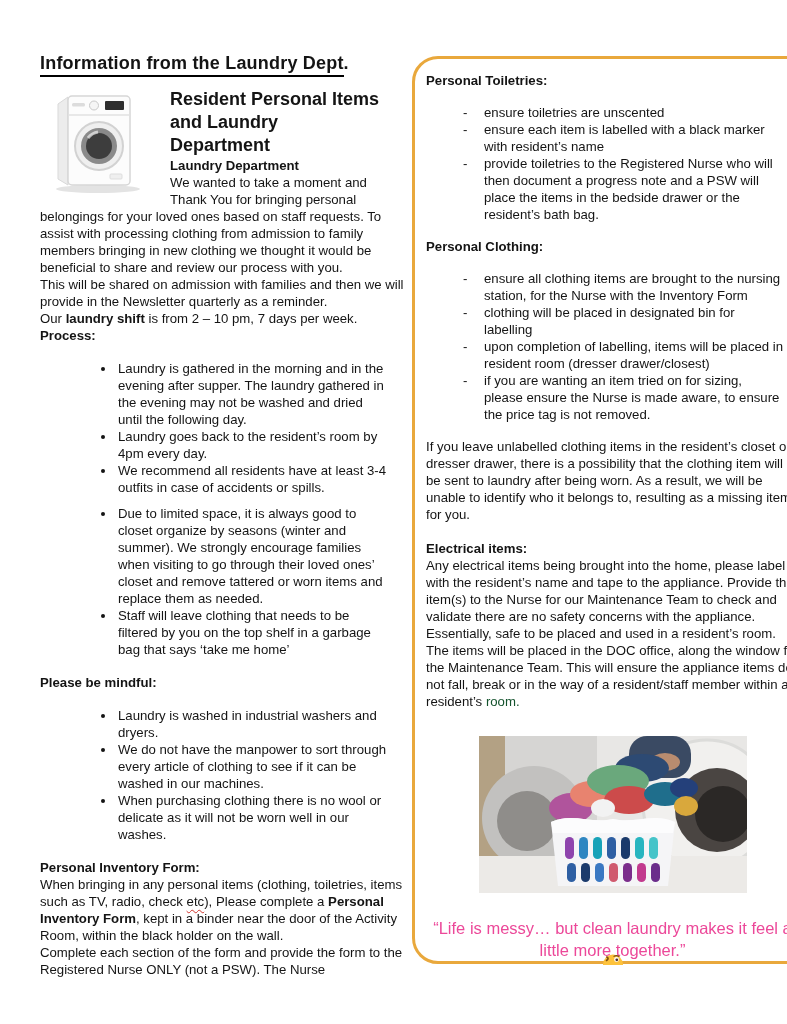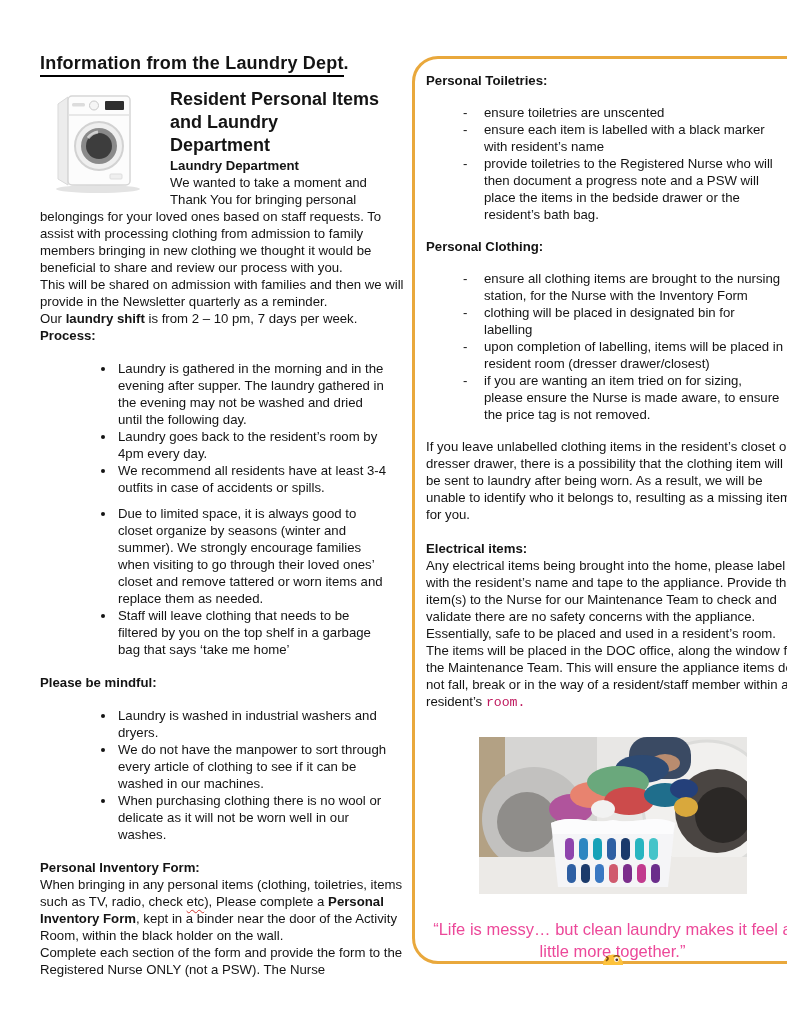--- a/index.html
+++ b/index.html
@@ -36,21 +36,21 @@
 
   
   .right-box {
     position:absolute; left:412px; top:56px; width:401px; height:908px;
     border:3.5px solid #E9A83C; border-radius:26px;
     padding:13px 11px; font-size:13.2px; line-height:17px;
   }
   ul.dash { list-style:none; margin:15px; padding:0; }
   ul.dash li { position:relative; padding-left:43px; }
   ul.dash li::before { content:"-"; position:absolute; left:22px; }
-  .grey { color:#be185d;font-family:Liberation Mono, monospace; }
+  .grey { color:#14532d; }
   .basket-wrap { text-align:center; margin-top:26px; }
   .quote {
     font-size:16.5px; line-height:22px; text-align:center;
     margin:20px 4px 8px 4px; font-weight:normal; color:#ec4899;
   }
   .emoji-peek { position:absolute; left:50%; bottom:-4px; transform:translateX(-50%); line-height:0; }
 </style>
 </head>
 <body>
 

